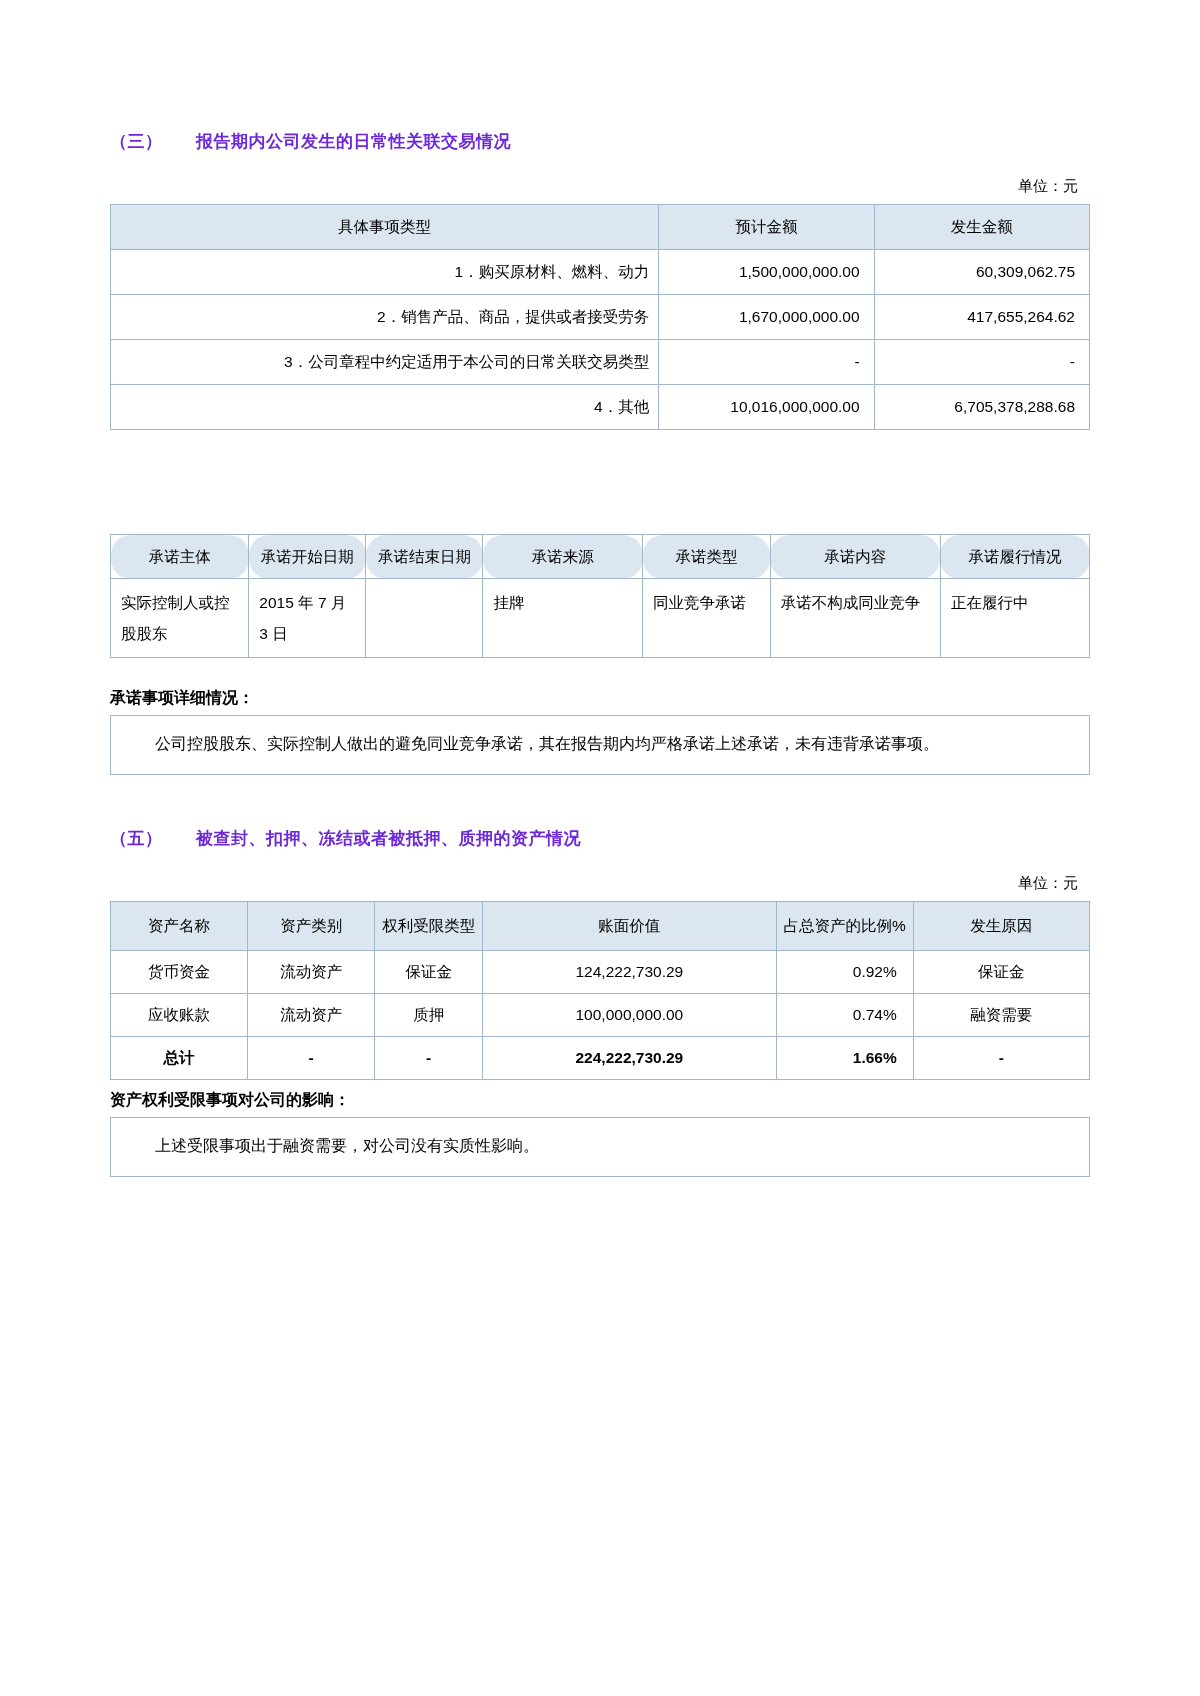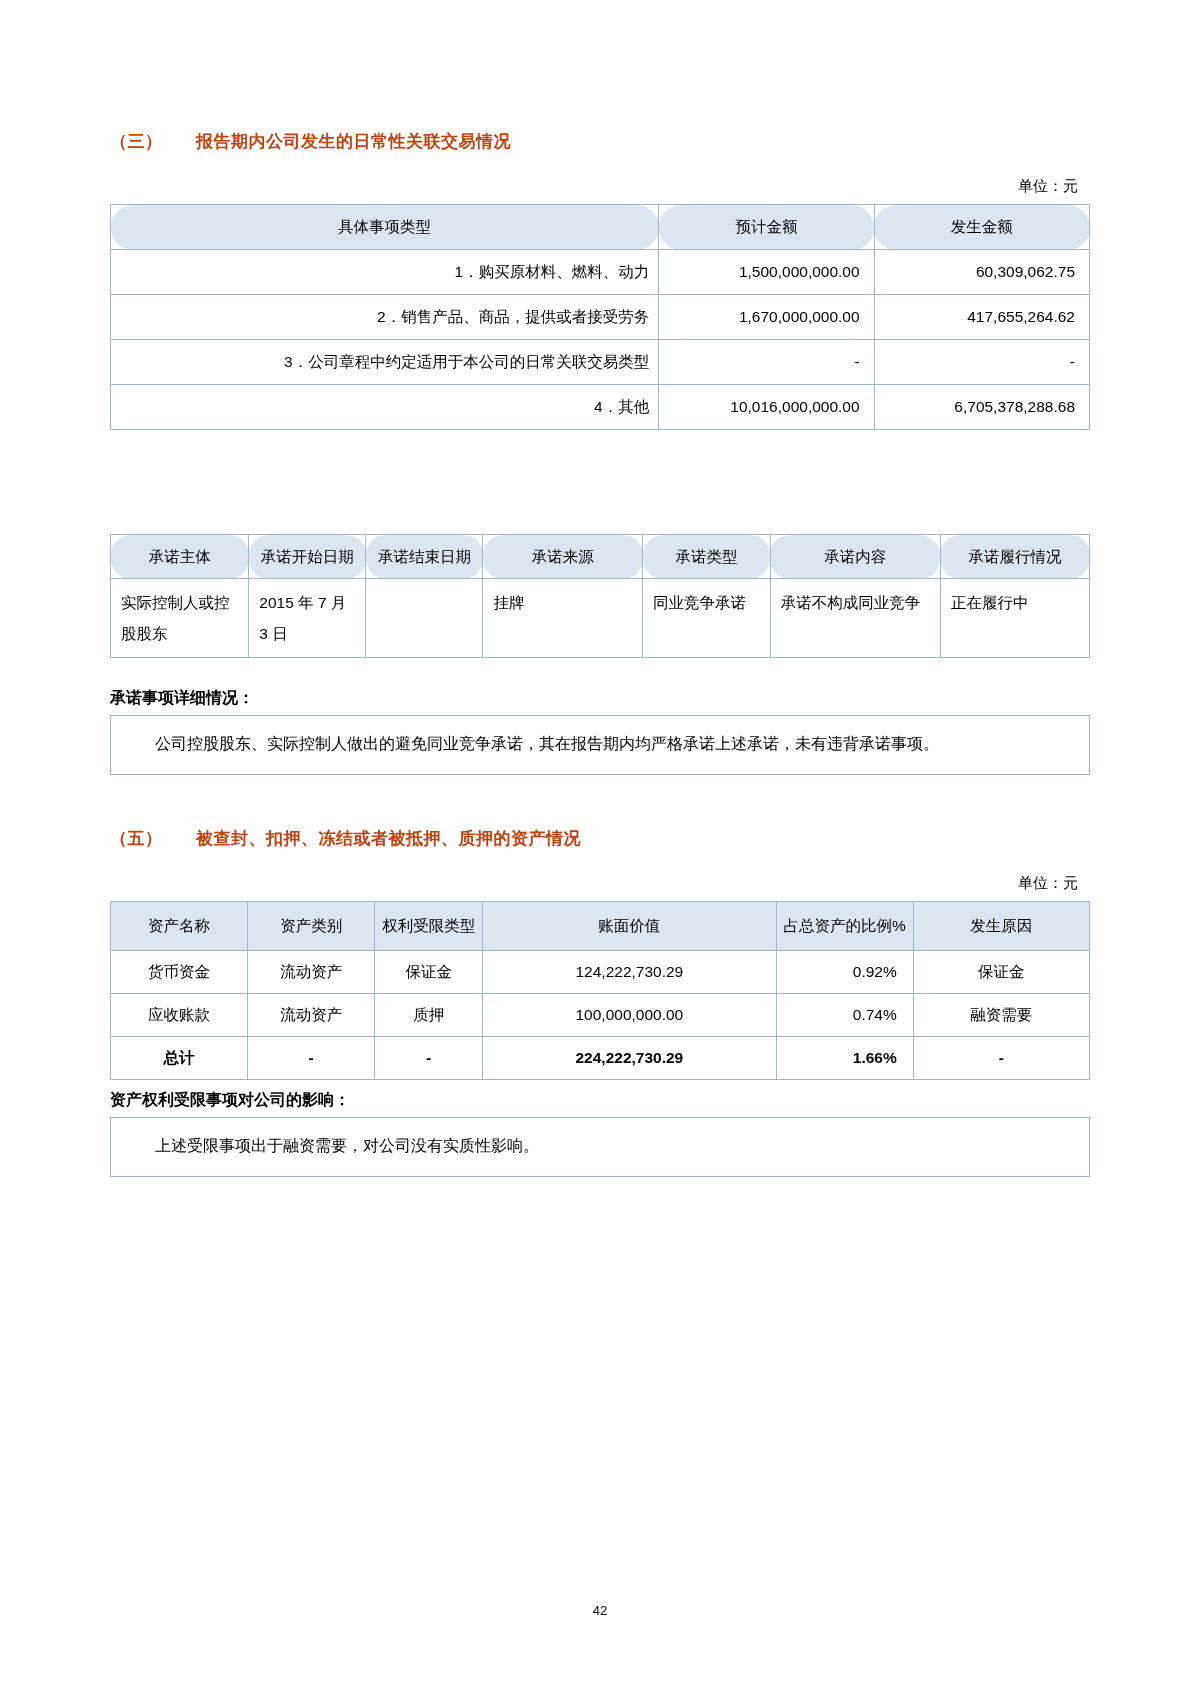--- a/index.html
+++ b/index.html
@@ -18,21 +18,21 @@
     position: relative;
     width: 1200px;
     height: 1696px;
     box-sizing: border-box;
     padding: 130px 110px 0 110px;
   }
   .section-heading {
     font-family: "Liberation Sans", sans-serif;
     font-weight: bold;
     font-size: 17px;
-    color: #c2410c;
+    color: #6d28d9;
     margin: 0 0 0 0;
     letter-spacing: 0.5px;
   }
   .section-heading .num {
     display: inline-block;
     width: 86px;
   }
   .unit-line {
     text-align: right;
     font-size: 15px;
@@ -52,21 +52,20 @@
     vertical-align: middle;
     font-weight: normal;
   }
   .hdr td, .hdr th {
     background: #dce6f1;
     text-align: center;
     font-weight: normal;
   }
   .t1 td {
     height: 30px;
-    border-radius: 22px;
   }
   .t1 .c-label { text-align: right; padding-left: 14px; }
   .t1 .c-num { text-align: right; padding-right: 14px; }
 
   .spacer-lg { height: 52px; }
 
   .t2 td {
     text-align: center;
     border-radius: 20px;
   }
@@ -257,14 +256,13 @@
       <td class="c-val">224,222,730.29</td>
       <td class="c-num">1.66%</td>
       <td>-</td>
     </tr>
   </tbody>
     </table>
 
   <div class="sub-label" style="margin-top:10px">资产权利受限事项对公司的影响：</div>
   <div class="note-box">上述受限事项出于融资需要，对公司没有实质性影响。</div>
 
-  <div class="page-number">42</div>
 </div>
 
 </body></html>

